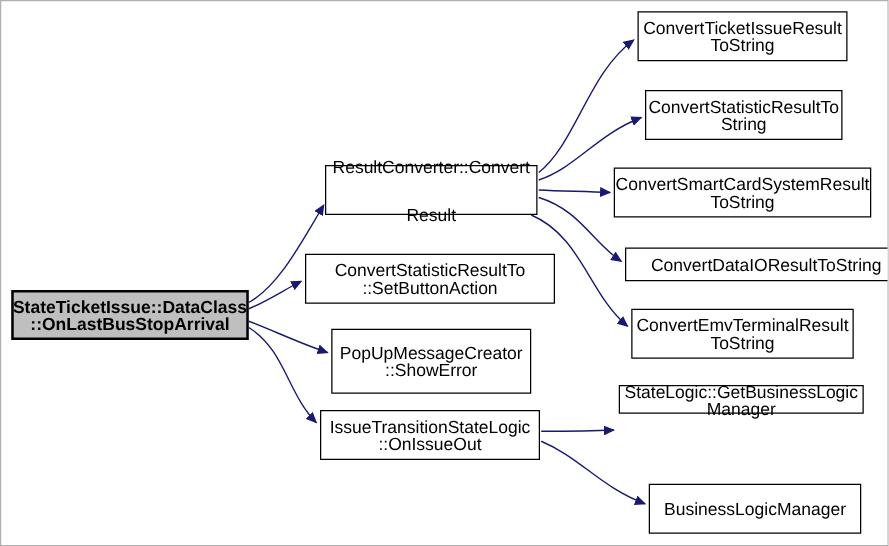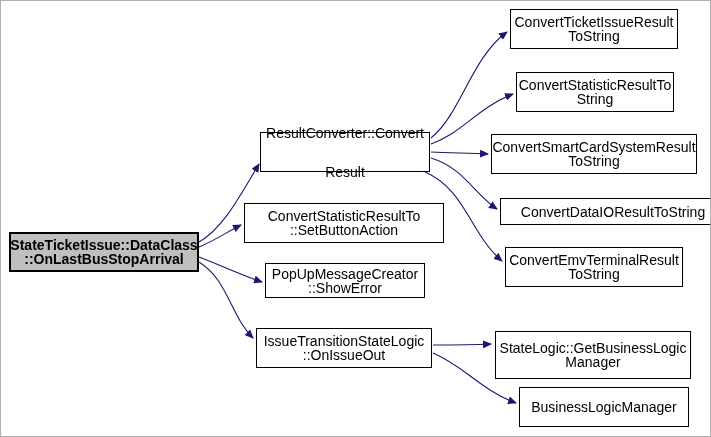--- a/index.html
+++ b/index.html
@@ -87,21 +87,21 @@
   <div class="node" style="left:259px;top:131px;width:170px;height:40px;gap:25px;">
     <span>ResultConverter::Convert</span>
     <span>Result</span>
   </div>
 
   <div class="node" style="left:243px;top:202px;width:200px;height:40px;">
     <span>ConvertStatisticResultTo</span>
     <span>::SetButtonAction</span>
   </div>
 
-  <div class="node" style="left:264px;top:262px;width:160px;height:35px;">
+  <div class="node" style="left:264px;top:262px;width:160px;height:52px;">
     <span>PopUpMessageCreator</span>
     <span>::ShowError</span>
   </div>
 
   <div class="node" style="left:255px;top:327px;width:176px;height:40px;">
     <span>IssueTransitionStateLogic</span>
     <span>::OnIssueOut</span>
   </div>
 
   <div class="node" style="left:509px;top:8px;width:168px;height:40px;">
@@ -121,21 +121,21 @@
 
   <div class="node" style="left:499px;top:197px;width:226px;height:27px;">
     <span>ConvertDataIOResultToString</span>
   </div>
 
   <div class="node" style="left:504px;top:246px;width:178px;height:40px;">
     <span>ConvertEmvTerminalResult</span>
     <span>ToString</span>
   </div>
 
-  <div class="node" style="left:494px;top:330px;width:196px;height:48px;text-align:right;">
+  <div class="node" style="left:494px;top:307px;width:196px;height:23px;text-align:right;">
     <span>StateLogic::GetBusinessLogic</span>
     <span>Manager</span>
   </div>
 
   <div class="node" style="left:518px;top:386px;width:170px;height:40px;text-align:center;">
     <span>BusinessLogicManager</span>
   </div>
 
 </div>
 

